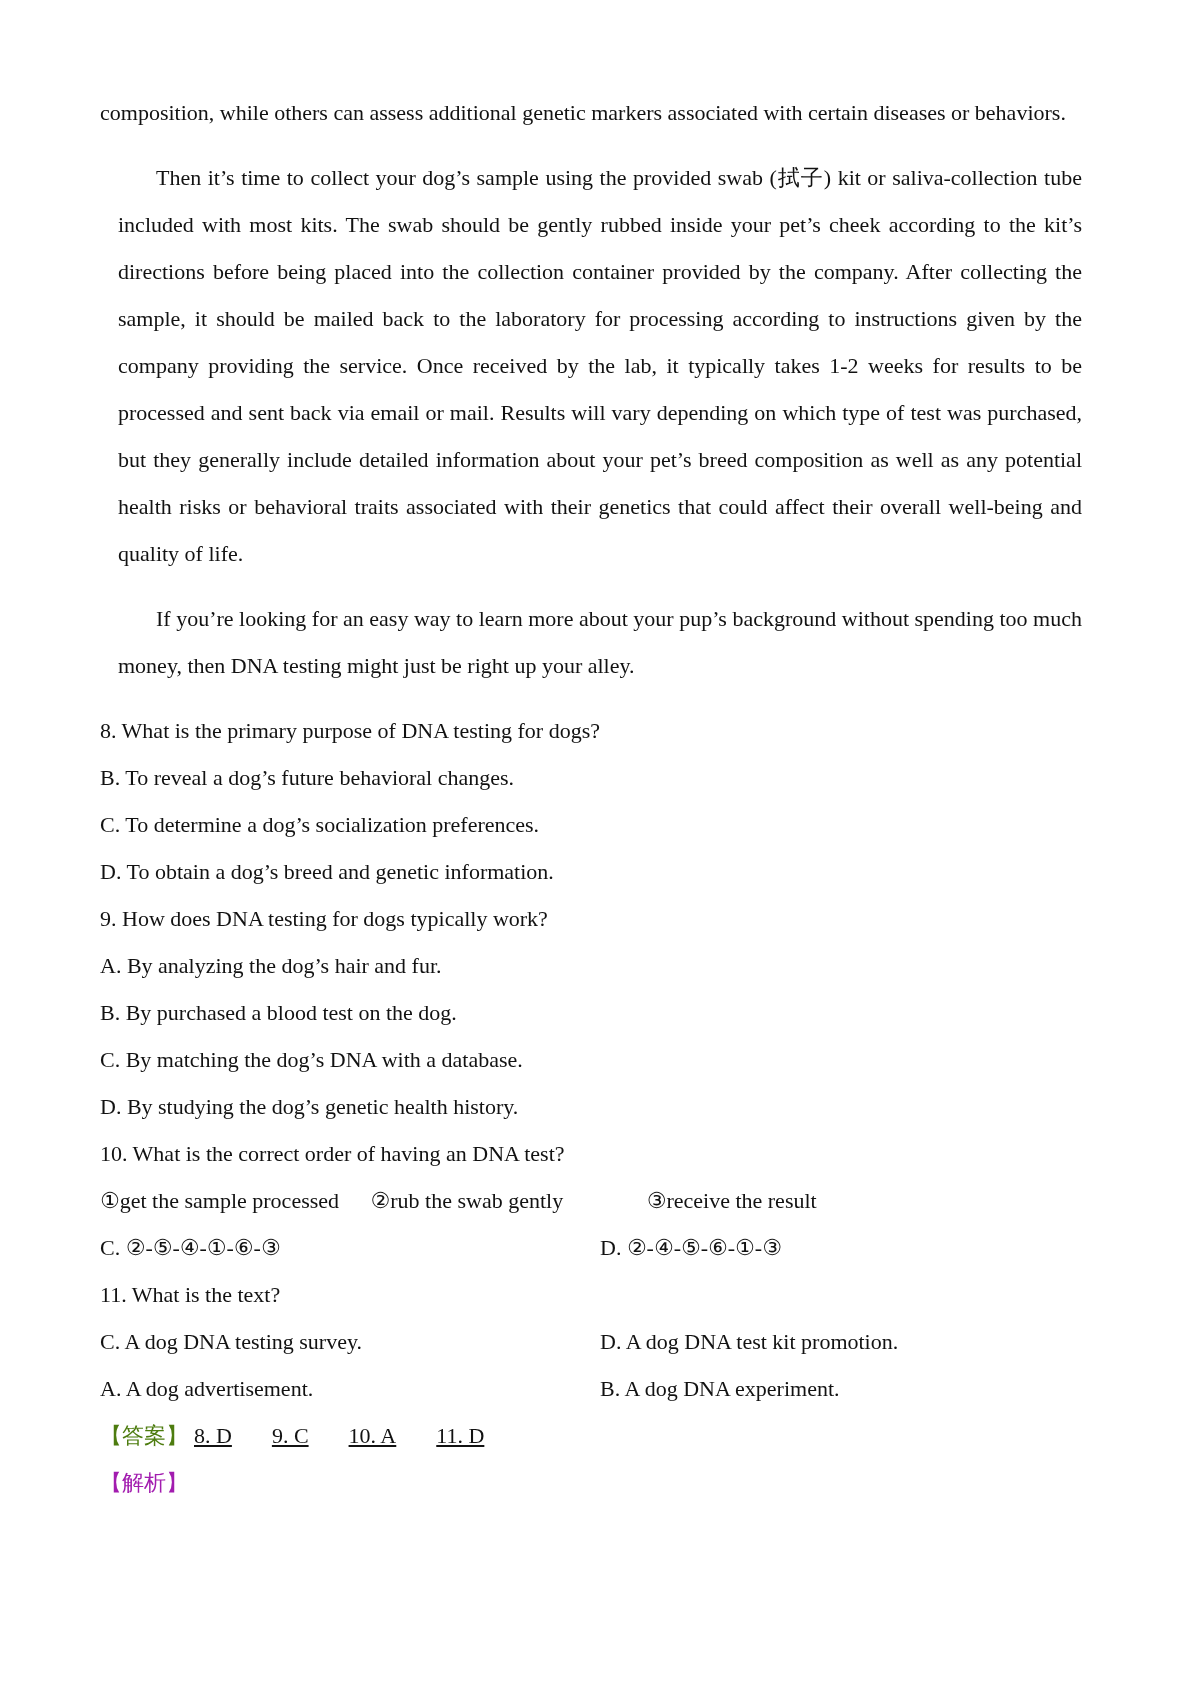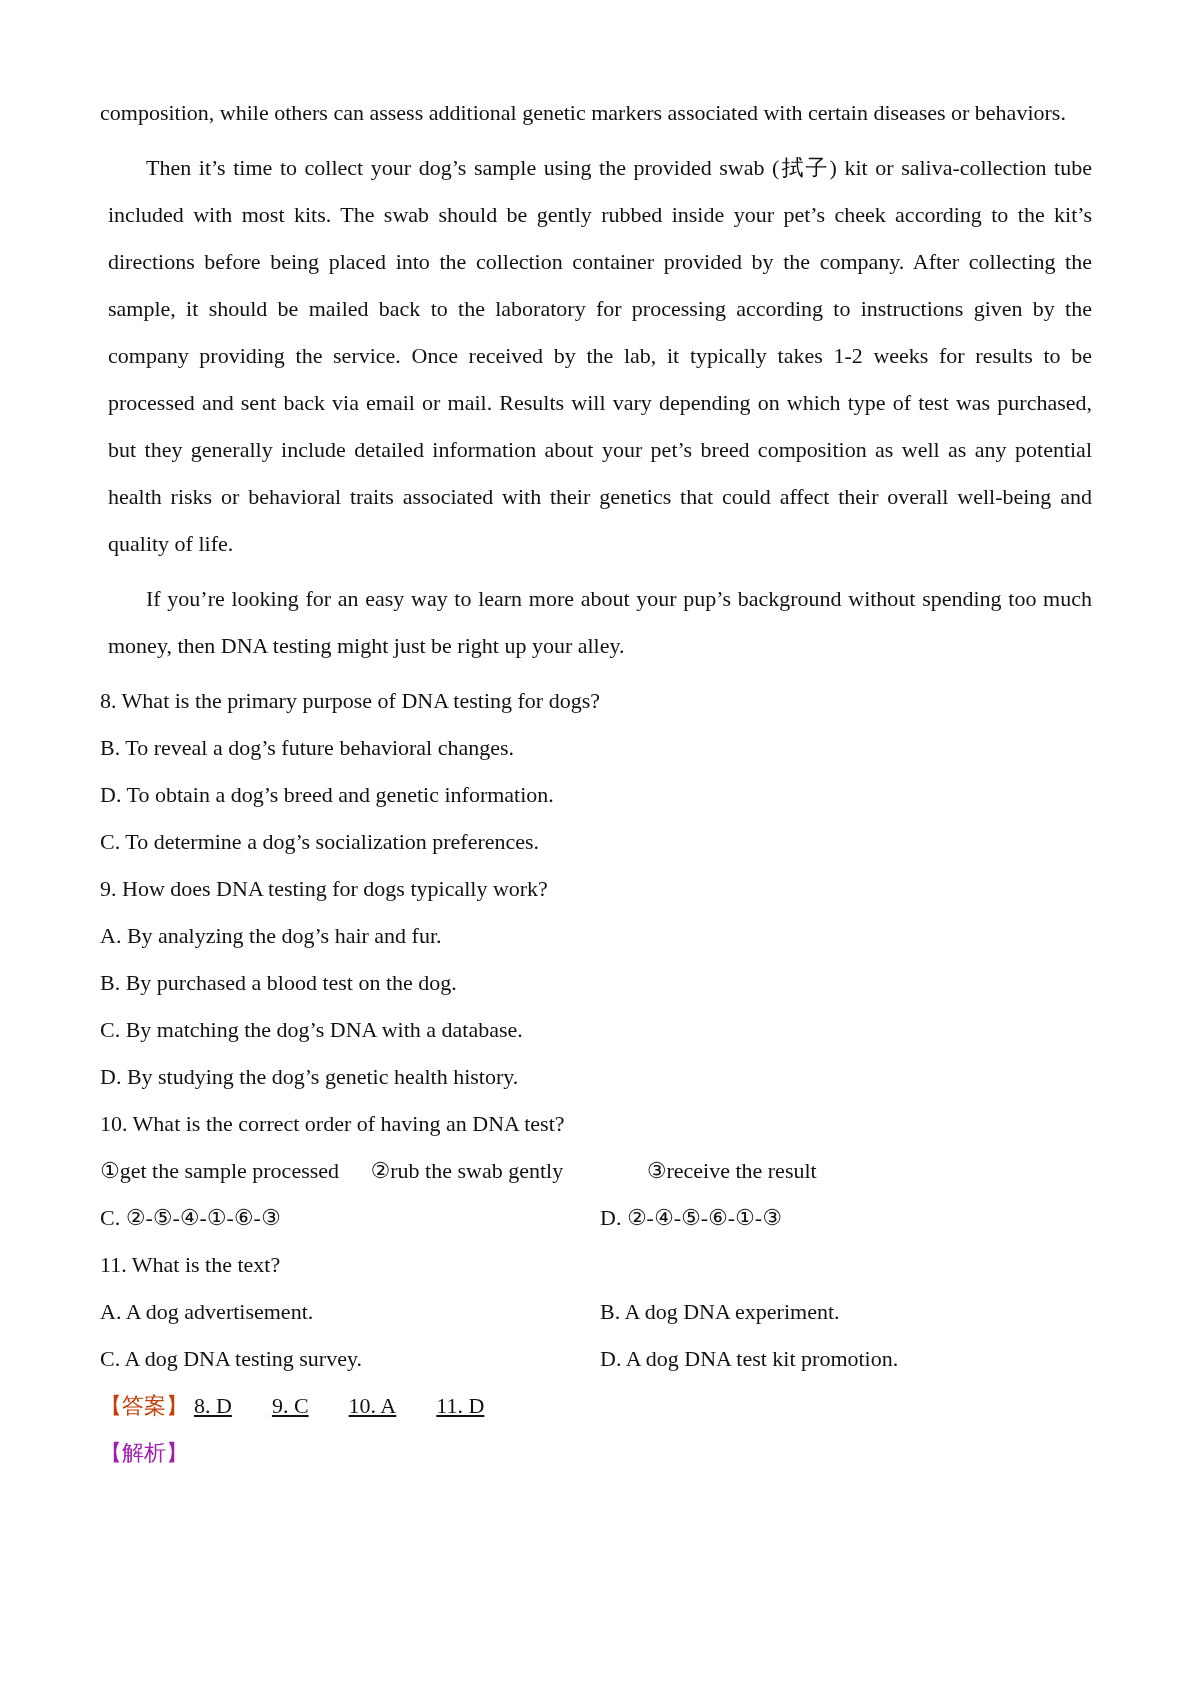--- a/index.html
+++ b/index.html
@@ -15,21 +15,21 @@
     background: #ffffff;
     box-sizing: border-box;
     padding: 89px 100px 1px 100px;
     font-family: "Liberation Serif", "DejaVu Serif", "DejaVu Sans", serif;
     font-size: 22px;
     line-height: 47px;
     color: #121212;
     overflow: hidden;
   }
   .para {
-    margin: 8px;
+    margin: 18px;
     text-align: justify;
   }
   .para.indent {
     text-indent: 38px;
   }
   .line {
     white-space: nowrap;
   }
   .two-col {
     display: grid;
@@ -61,22 +61,22 @@
 <div class="page">
 
   <div class="line">composition, while others can assess additional genetic markers associated with certain diseases or behaviors.</div>
 
   <p class="para indent">Then it’s time to collect your dog’s sample using the provided swab (拭子) kit or saliva-collection tube included with most kits. The swab should be gently rubbed inside your pet’s cheek according to the kit’s directions before being placed into the collection container provided by the company. After collecting the sample, it should be mailed back to the laboratory for processing according to instructions given by the company providing the service. Once received by the lab, it typically takes 1-2 weeks for results to be processed and sent back via email or mail. Results will vary depending on which type of test was purchased, but they generally include detailed information about your pet’s breed composition as well as any potential health risks or behavioral traits associated with their genetics that could affect their overall well-being and quality of life.</p>
 
   <p class="para indent">If you’re looking for an easy way to learn more about your pup’s background without spending too much money, then DNA testing might just be right up your alley.</p>
 
   <div class="line">8. What is the primary purpose of DNA testing for dogs?</div>
   <div class="line">B. To reveal a dog’s future behavioral changes.</div>
+  <div class="line">C. To determine a dog’s socialization preferences.</div>
   <div class="line">D. To obtain a dog’s breed and genetic information.</div>
-  <div class="line">C. To determine a dog’s socialization preferences.</div>
 
   <div class="line">9. How does DNA testing for dogs typically work?</div>
   <div class="line">A. By analyzing the dog’s hair and fur.</div>
   <div class="line">B. By purchased a blood test on the dog.</div>
   <div class="line">C. By matching the dog’s DNA with a database.</div>
   <div class="line">D. By studying the dog’s genetic health history.</div>
 
   <div class="line">10. What is the correct order of having an DNA test?</div>
 
   <div class="seq-row">
@@ -86,29 +86,29 @@
   </div>
 
   <div class="two-col">
     <div>C. ②-⑤-④-①-⑥-③</div>
     <div>D. ②-④-⑤-⑥-①-③</div>
   </div>
 
   <div class="line">11. What is the text?</div>
 
   <div class="two-col">
+    <div>C. A dog DNA testing survey.</div>
+    <div>D. A dog DNA test kit promotion.</div>
+  </div>
+  <div class="two-col">
     <div>A. A dog advertisement.</div>
     <div>B. A dog DNA experiment.</div>
   </div>
-  <div class="two-col">
-    <div>C. A dog DNA testing survey.</div>
-    <div>D. A dog DNA test kit promotion.</div>
-  </div>
 
   <div class="answer-row">
-    <span class="blue" style="color: #c2410c;">【答案】</span><span class="ans first">8. D</span><span class="ans">9. C</span><span class="ans">10. A</span><span class="ans">11. D</span>
+    <span class="blue" style="color: #4d7c0f;">【答案】</span><span class="ans first">8. D</span><span class="ans">9. C</span><span class="ans">10. A</span><span class="ans">11. D</span>
   </div>
 
   <div class="answer-row">
     <span class="blue" style="color: #a21caf;">【解析】</span>
   </div>
 
 </div>
 
 </body></html>

